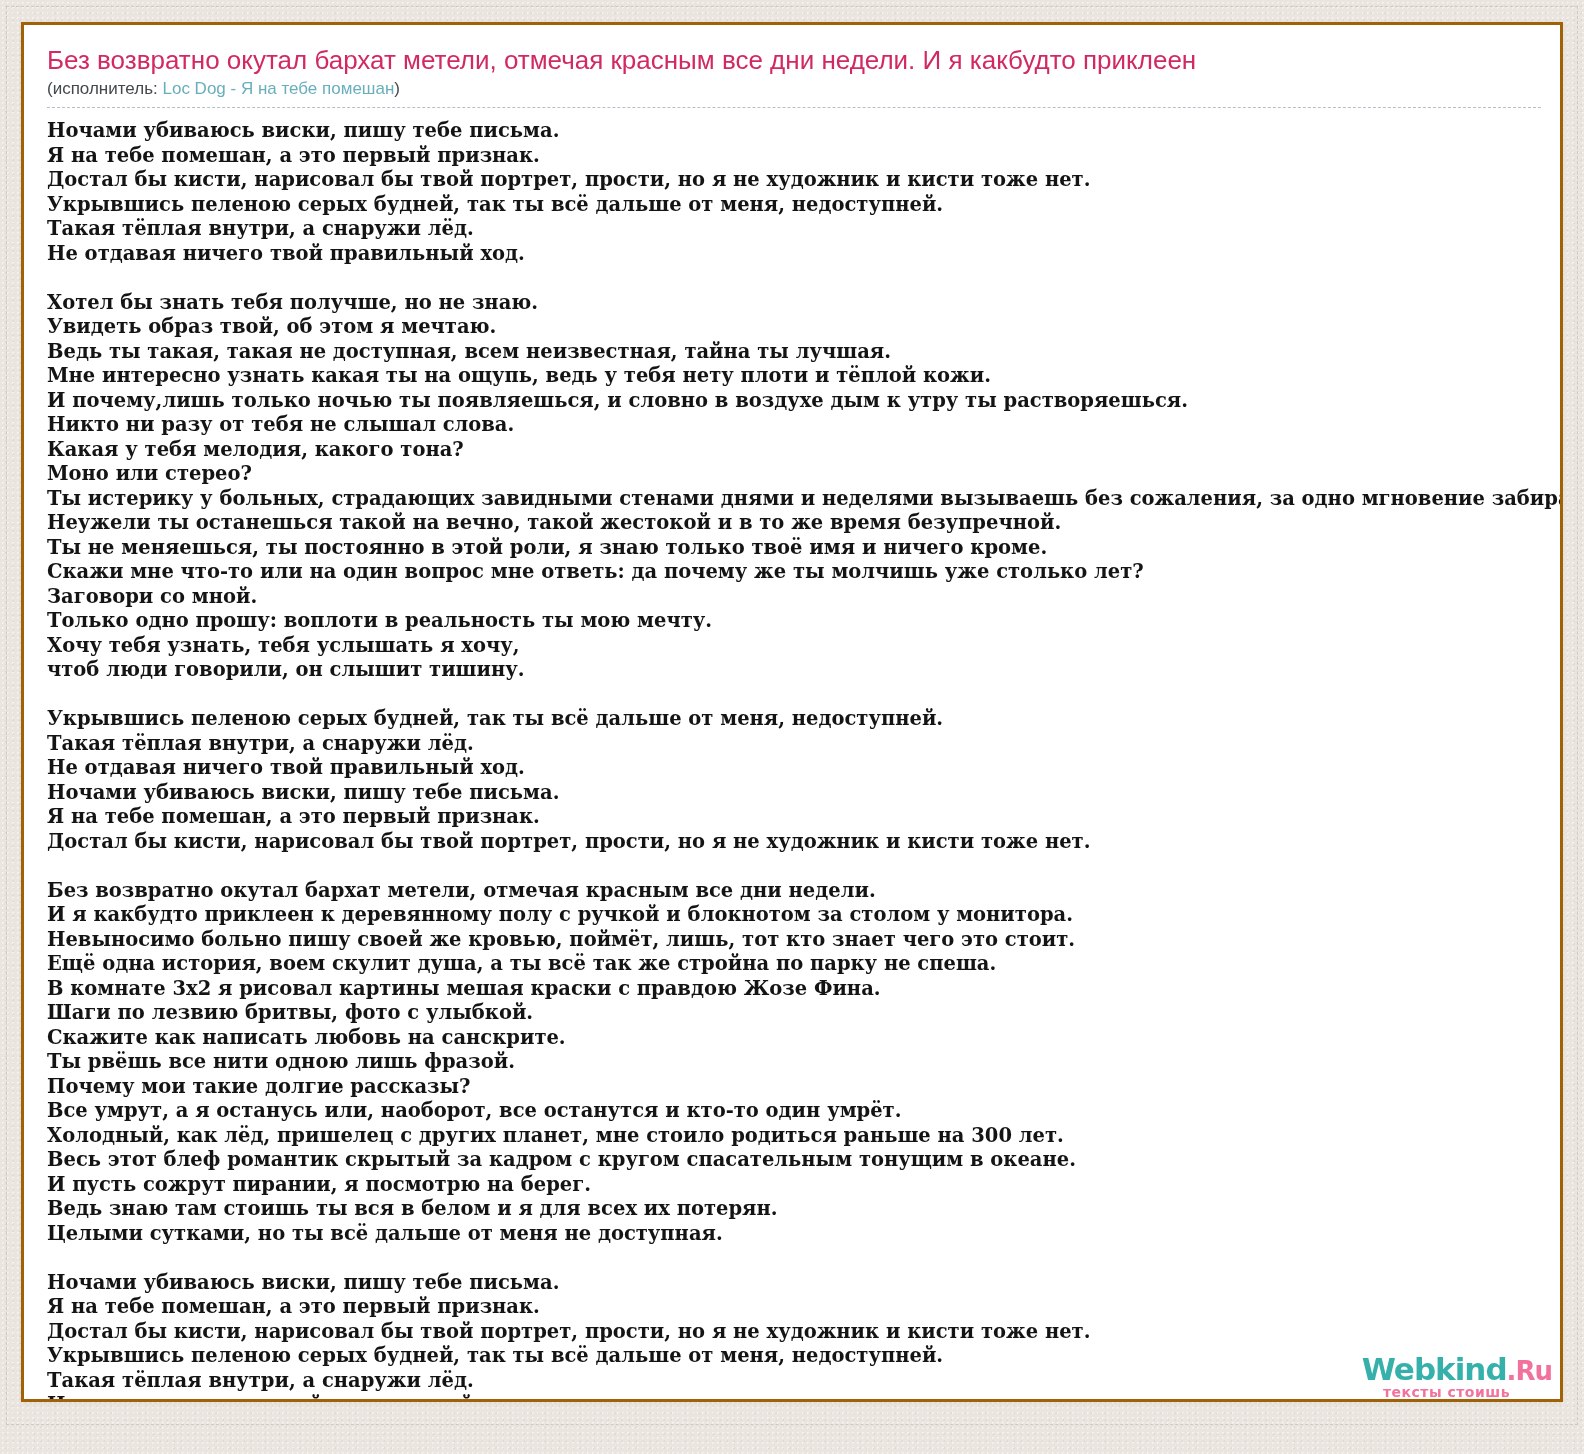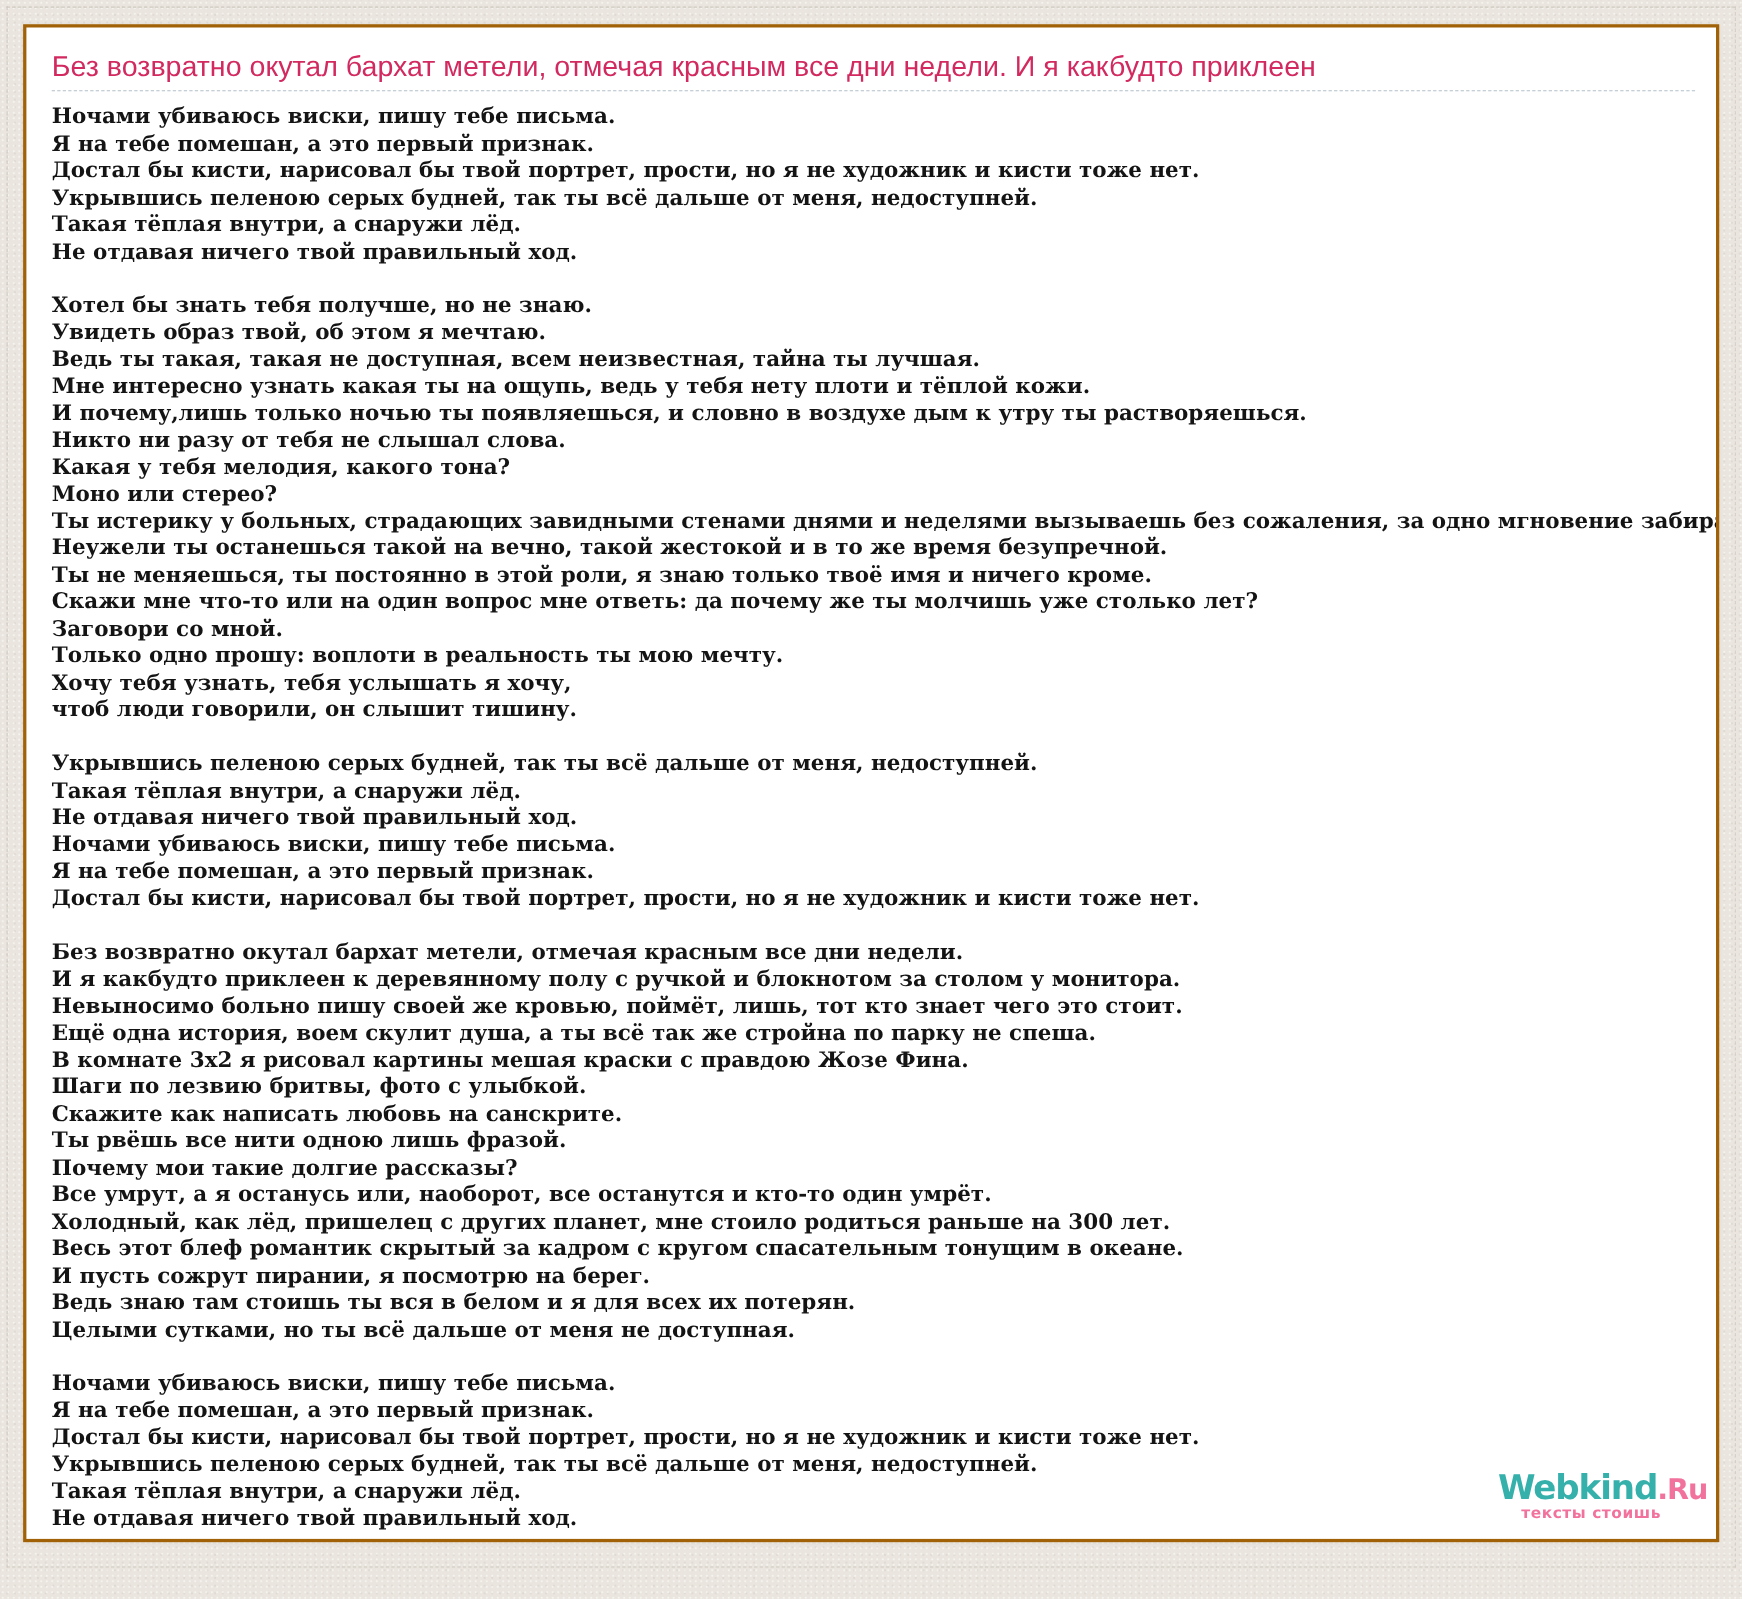--- a/index.html
+++ b/index.html
@@ -72,21 +72,21 @@
     font-family: "DejaVu Serif", serif;
     font-size: 19.5px;
     line-height: 24.5px;
     color: #141414;
     white-space: pre;
     font-weight: bold;
   }
   .logo {
     position: absolute;
     right: 8px;
-    bottom: 16px;
+    bottom: 0px;
     text-align: right;
     text-decoration: none;
     font-family: "DejaVu Sans", sans-serif;
     font-weight: bold;
     display: block;
     cursor: pointer;
   }
   .logo-main {
     font-size: 31px;
     line-height: 31px;
@@ -107,20 +107,21 @@
     margin-top: -2px;
   }
 </style>
 </head>
 <body>
 
 <div class="stitch-frame"></div>
 
 <div class="card">
   <h1 class="song-title">Без возвратно окутал бархат метели, отмечая красным все дни недели. И я какбудто приклеен</h1>
+  <div class="artist-line"><span>(исполнитель: </span><a class="artist-link">Loc Dog - Я на тебе помешан</a><span>)</span></div>
   <div class="separator"></div>
   <div class="lyrics">Ночами убиваюсь виски, пишу тебе письма.
 Я на тебе помешан, а это первый признак.
 Достал бы кисти, нарисовал бы твой портрет, прости, но я не художник и кисти тоже нет.
 Укрывшись пеленою серых будней, так ты всё дальше от меня, недоступней.
 Такая тёплая внутри, а снаружи лёд.
 Не отдавая ничего твой правильный ход.
 
 Хотел бы знать тебя получше, но не знаю.
 Увидеть образ твой, об этом я мечтаю.

